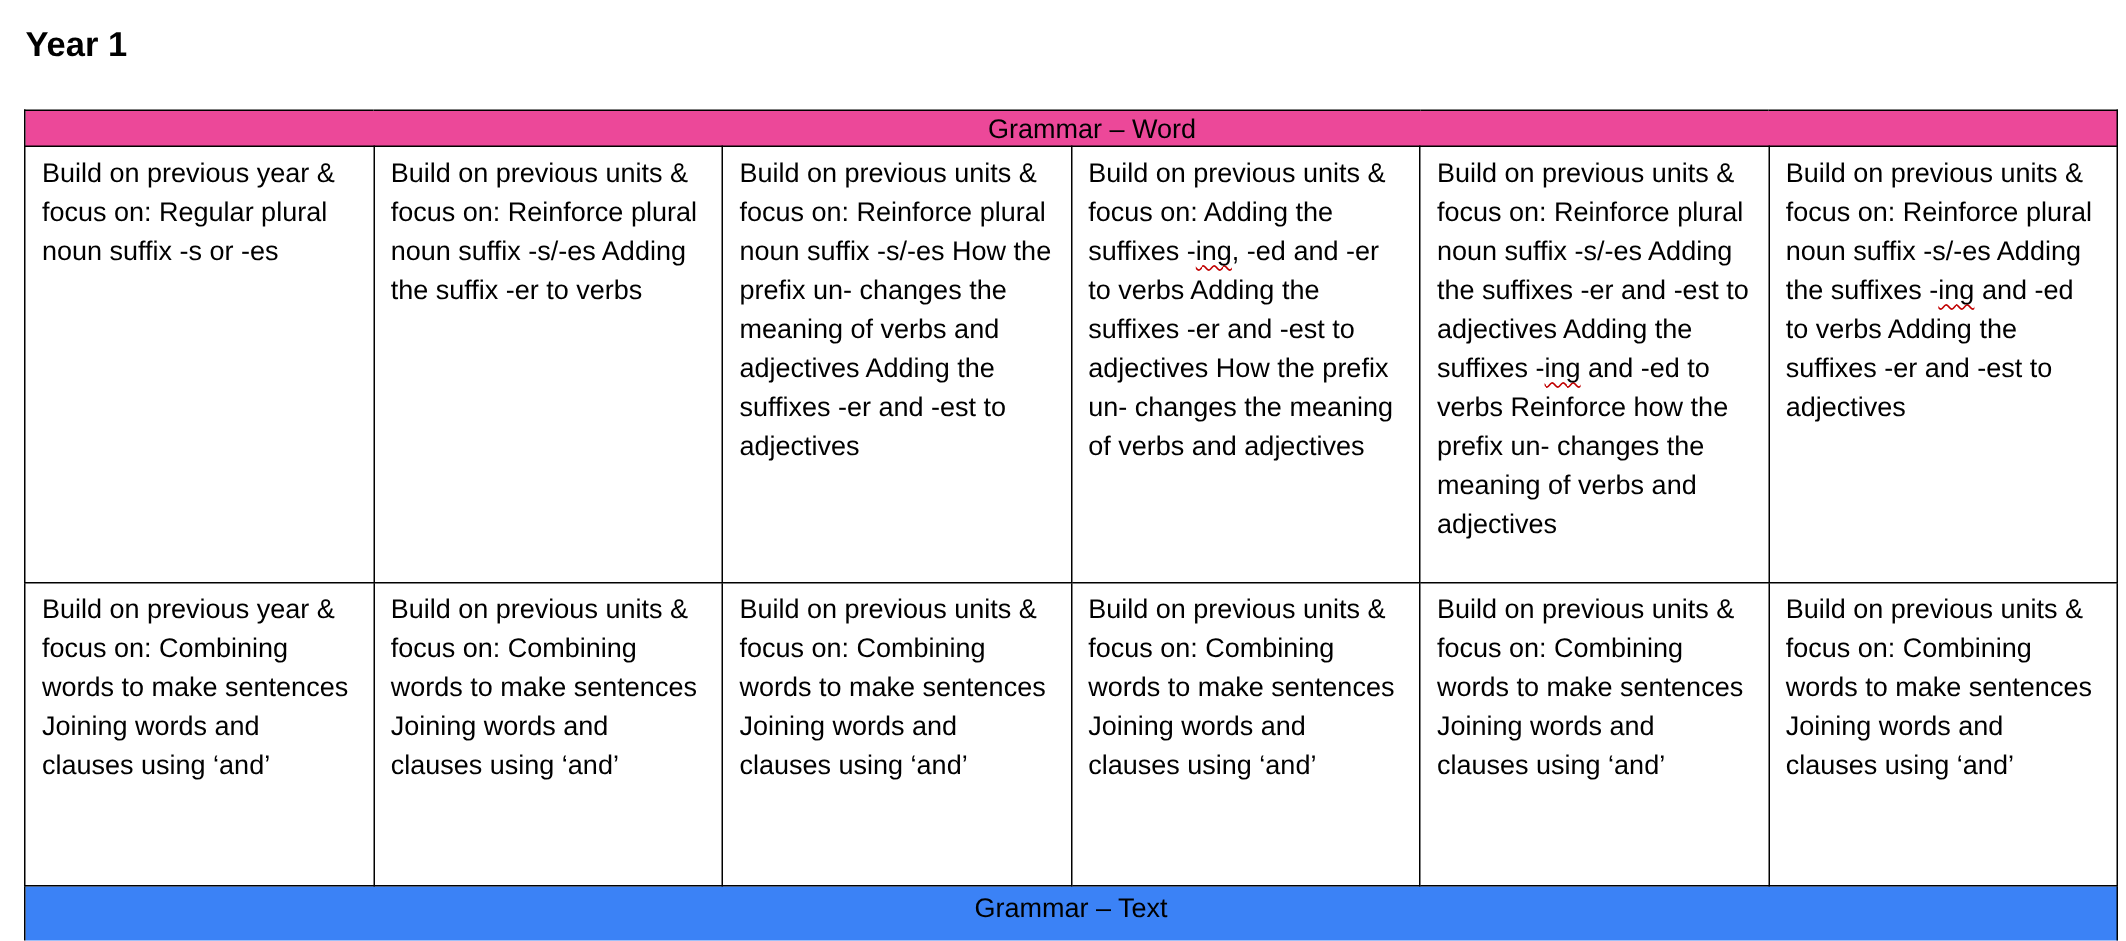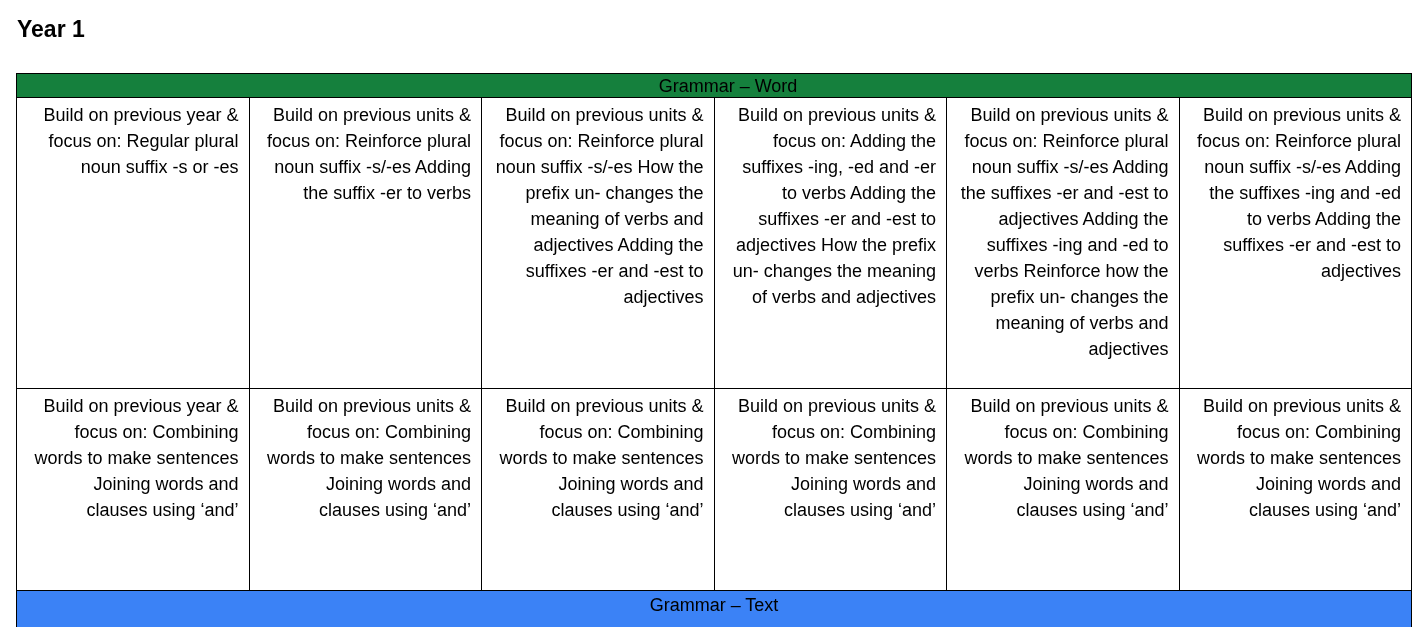--- a/index.html
+++ b/index.html
@@ -32,42 +32,42 @@
     margin: 30px 0 0 16px;
     width: 1396px;
   }
   table.curriculum td {
     border: 1px solid #000;
     vertical-align: top;
     padding: 4px 10px 0 11px;
     font-size: 18px;
     line-height: 26px;
     word-wrap: break-word;
-    text-align: right;
   }
   tr.hdr td {
     text-align: center;
     vertical-align: middle;
     padding: 0;
     height: 24px;
     font-size: 18px;
     line-height: 22px;
   }
-  tr.hdr-word td       { background: #15803d; padding-left: 28px; }
+  tr.hdr-word td       { background: #ec4899; padding-left: 28px; }
   tr.hdr-sentence td   { background: #70AD47; }
   tr.hdr-text td {
     background: #3b82f6;
     height: 48px;
     vertical-align: top;
     padding-top: 3px;
   }
   tr.row-word td     { height: 291px; }
   tr.row-sentence td { height: 202px; }
   tr.row-text td     { height: 40px; }
   .sq {
+    text-decoration: underline;
     text-decoration-style: wavy;
     text-decoration-color: #c00000;
     text-decoration-thickness: 1px;
     text-underline-offset: 3px;
     text-decoration-skip-ink: none;
   }
 </style>
 </head>
 <body>
 

